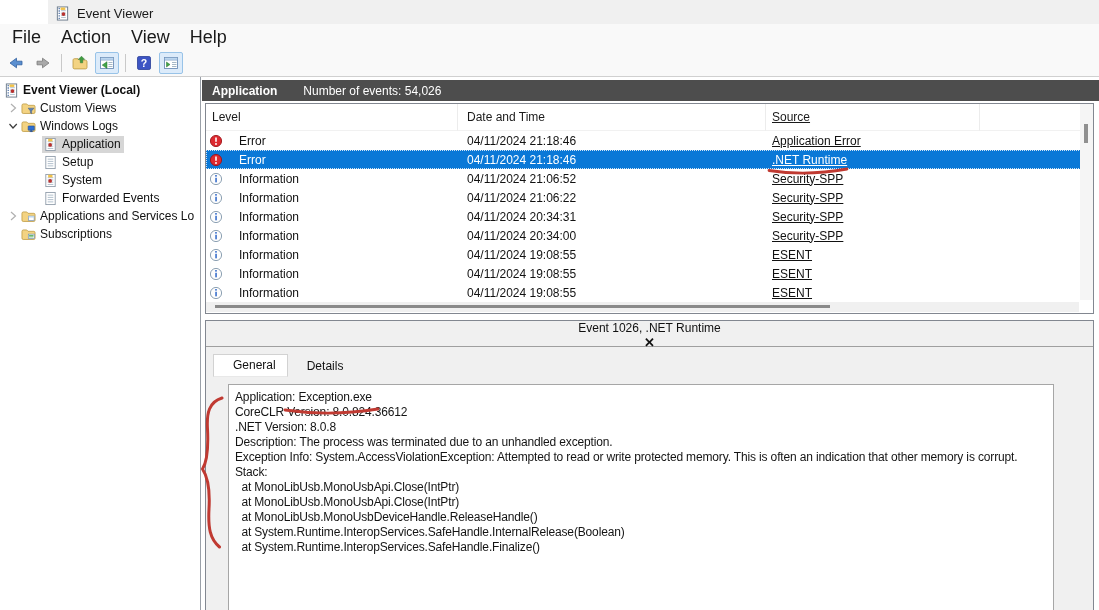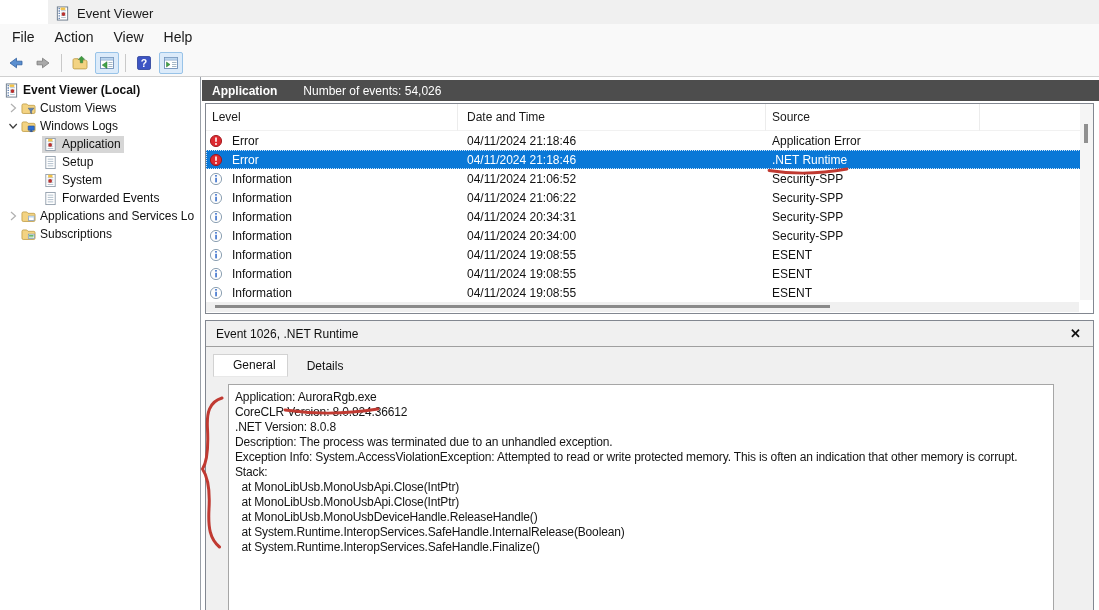--- a/index.html
+++ b/index.html
@@ -10,21 +10,21 @@
   }
   .abs{position:absolute;}
   
   .titlebar{left:0;top:0;width:1099px;height:28px;background:#f0f0f0;
     display:flex;align-items:center;border-bottom:1px solid #e6e6e6;box-sizing:border-box;margin-left:48px;}
   .titlebar .appicon{margin-left:7px;width:15px;height:15px;flex:0 0 auto;}
   .titlebar .ttext{margin-left:7px;font-size:13px;color:#1a1a1a;}
   
   .menubar{left:0;top:24px;width:1099px;height:26px;background:#f9f9f9;
     display:flex;align-items:center;padding-left:2px;box-sizing:border-box;}
-  .menuitem{font-size:14px;color:#1a1a1a;padding:3px 10px;cursor:default;}
+  .menuitem{font-size:18px;color:#1a1a1a;padding:3px 10px;cursor:default;}
   
   .toolbar{left:0;top:50px;width:1099px;height:27px;background:#f9f9f9;
     border-bottom:1px solid #d0d0d0;display:flex;align-items:center;
     padding-left:4px;gap:3px;box-sizing:border-box;}
   .tbtn{width:24px;height:22px;border:1px solid transparent;background:transparent;
     display:flex;align-items:center;justify-content:center;padding:0;border-radius:2px;}
   .tbtn.hot{background:#dcebfa;border-color:#98c3e8;}
   .tsep{width:1px;height:18px;background:#c9c9c9;margin:0 3px;}
   
   .tree{left:0;top:77px;width:201px;height:533px;background:#fff;
@@ -44,36 +44,36 @@
   .headerbar .hb-title{font-weight:bold;margin-left:10px;}
   .headerbar .hb-sub{margin-left:26px;}
   
   .listpanel{left:205px;top:103px;width:889px;height:211px;background:#fff;
     border:1px solid #828790;box-sizing:border-box;overflow:hidden;}
   .lheader{display:flex;height:27px;align-items:center;font-size:12px;color:#1a1a1a;}
   .lheader .hc{height:100%;display:flex;align-items:center;box-sizing:border-box;
     border-right:1px solid #ececec;border-bottom:1px solid #f1f1f1;}
   .c1{width:252px;padding-left:6px;}
   .c2{width:308px;padding-left:9px;}
-  .c3{width:214px;padding-left:6px;}
+  .c3{width:214px;padding-left:6px;text-decoration:underline;}
   .c4{flex:1;border-right:none !important;}
   .lrow{display:flex;height:19px;align-items:center;font-size:12px;color:#111;cursor:default;}
   .lrow .cell{height:100%;display:flex;align-items:center;box-sizing:border-box;}
-  .lrow .c1{padding-left:3px;gap:9px;}
+  .lrow .c1{padding-left:3px;gap:16px;}
   .lrow .lic{width:14px;height:14px;flex:0 0 auto;}
   .lrow.sel{background:#0a78d7;color:#fff;outline:1px dotted #cfe3f5;outline-offset:-1px;}
   .hscroll{position:absolute;left:206px;bottom:298px;width:873px;height:10px;background:#f0f0f0;}
   .hthumb{position:absolute;left:9px;top:3px;width:615px;height:3px;background:#8a8a8a;}
   .vscroll{position:absolute;left:1080px;top:104px;width:13px;height:196px;background:#f5f5f5;}
   .vthumb{position:absolute;left:4px;top:20px;width:4px;height:19px;background:#909090;}
   
   .detailpanel{left:205px;top:320px;width:889px;height:291px;background:#f0f0f0;
     border:1px solid #828790;box-sizing:border-box;}
   .dtitle{height:25px;border-bottom:1px solid #9f9f9f;display:flex;align-items:center;
-    font-size:12px;color:#111;padding:0 10px;}
+    font-size:12px;color:#111;padding:0 10px;flex-direction:column;}
   .dtitle .dtext{flex:1;}
   .dclose{font-size:13px;font-weight:bold;color:#111;background:none;border:none;
     padding:0 2px;cursor:default;font-family:"Liberation Sans",sans-serif;}
   .tabs{display:flex;margin:8px 0 0 7px;height:22px;align-items:flex-end;}
   .tab{font-size:12px;color:#111;padding:3px 11px 4px 19px;cursor:default;}
   .tab.active{background:#fff;border:1px solid #d2d2d2;border-bottom-color:#e8e8e8;}
   .dbox{position:absolute;left:22px;top:63px;width:826px;height:260px;background:#fff;
     border:1px solid #a6a6a6;box-sizing:border-box;padding:5px 6px;
     font-size:12px;line-height:15px;color:#141414;letter-spacing:-0.15px;}
   .dline{white-space:pre-wrap;}
@@ -426,21 +426,21 @@
 <div class="abs detailpanel">
   <div class="dtitle">
     <span class="dtext">Event 1026, .NET Runtime</span>
     <button class="dclose">✕</button>
   </div>
   <div class="tabs">
     <span class="tab active">General</span>
     <span class="tab">Details</span>
   </div>
   <div class="dbox">
-    <div class="dline"><span>Application: </span><span>AuroraRgb.exe</span></div>
+    <div class="dline"><span>Application: </span><span>Exception.exe</span></div>
     <div class="dline">CoreCLR Version: 8.0.824.36612</div>
     <div class="dline">.NET Version: 8.0.8</div>
     <div class="dline">Description: The process was terminated due to an unhandled exception.</div>
     <div class="dline">Exception Info: System.AccessViolationException: Attempted to read or write protected memory. This is often an indication that other memory is corrupt.</div>
     <div class="dline">Stack:</div>
     <div class="dline">  at MonoLibUsb.MonoUsbApi.Close(IntPtr)</div>
     <div class="dline">  at MonoLibUsb.MonoUsbApi.Close(IntPtr)</div>
     <div class="dline">  at MonoLibUsb.MonoUsbDeviceHandle.ReleaseHandle()</div>
     <div class="dline">  at System.Runtime.InteropServices.SafeHandle.InternalRelease(Boolean)</div>
     <div class="dline">  at System.Runtime.InteropServices.SafeHandle.Finalize()</div>

